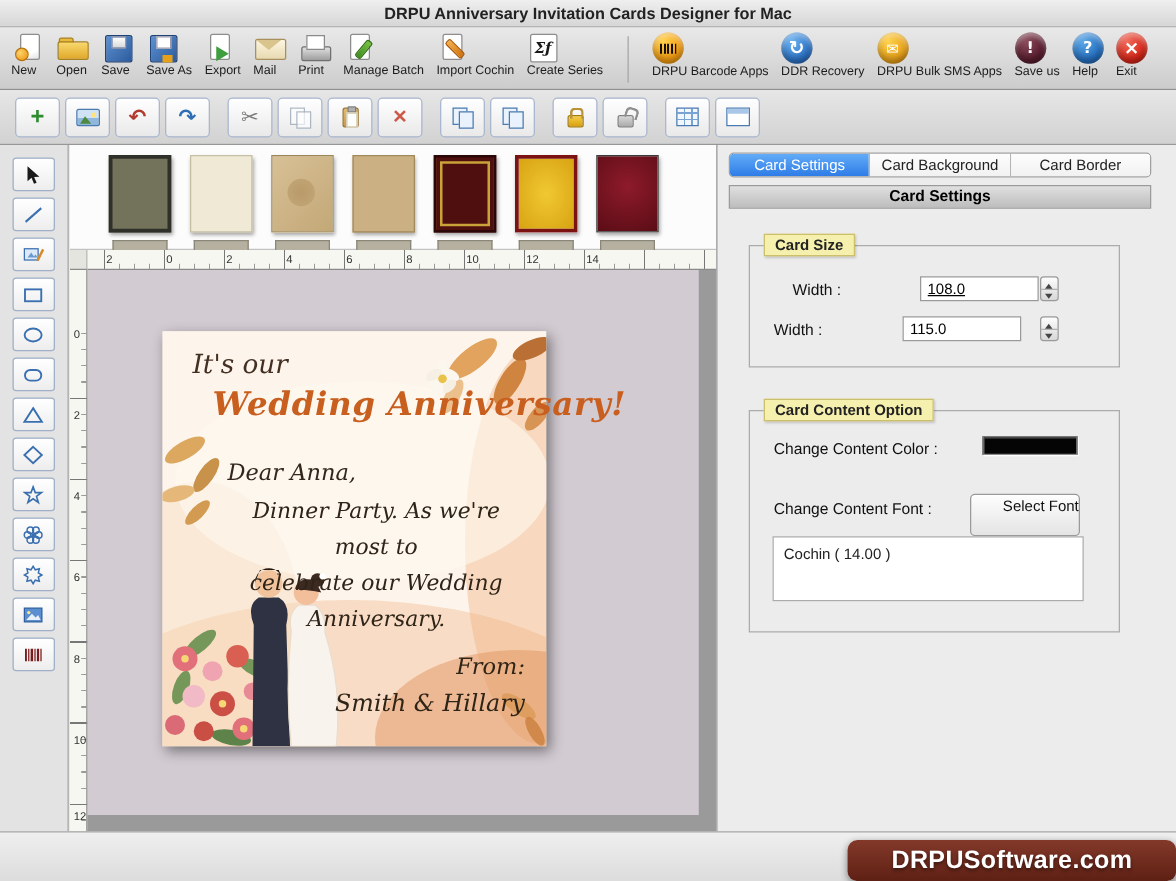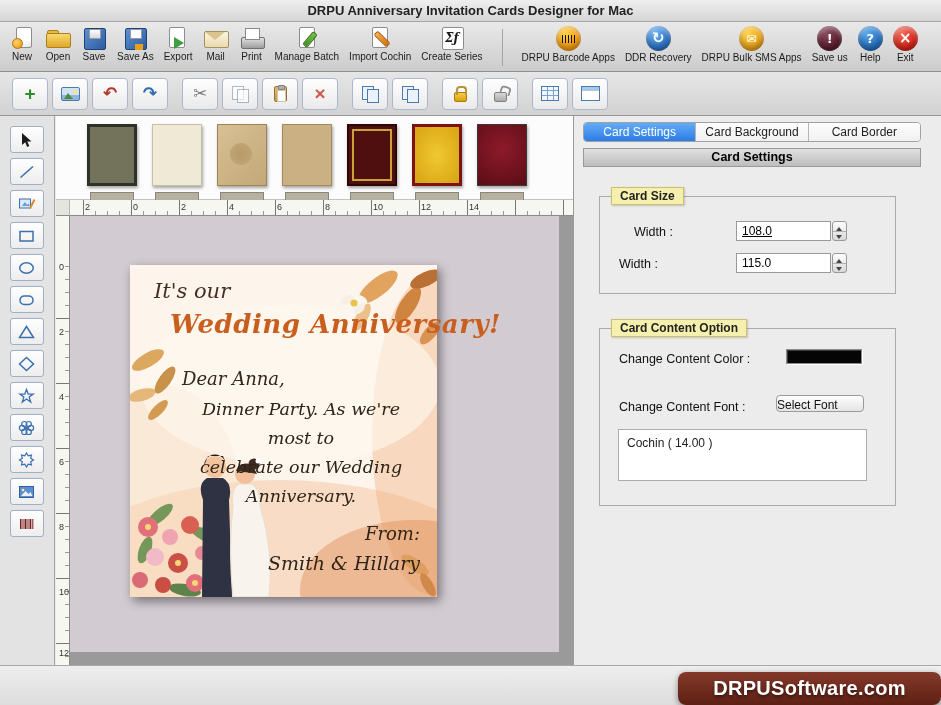--- a/index.html
+++ b/index.html
@@ -8,21 +8,21 @@
 
   
   .titlebar{position:absolute;left:0;top:0;width:941px;height:22px;
     background:linear-gradient(#efefef,#d6d6d6);border-bottom:1px solid #a6a6a6;
     text-align:center;font-size:13px;font-weight:bold;line-height:21px;color:#222}
 
   
   .mtb{position:absolute;left:0;top:22px;width:941px;height:50px;
     background:linear-gradient(#e9e9e9,#cccccc);border-bottom:1px solid #8f8f8f;
     display:flex;align-items:stretch;padding:2px 4px 0}
-  .tb-item{display:flex;flex-direction:column;align-items:center;padding:2px 5px 0;gap:1px;cursor:default}
+  .tb-item{display:flex;flex-direction:column;padding:2px 5px 0;gap:1px;cursor:default}
   .tb-label{font-size:10px;color:#1c1c1c;white-space:nowrap}
   .tb-sep{width:1px;background:#a5a5a5;margin:5px 14px}
   .mi{width:26px;height:24px;position:relative;display:block}
   .mi-new::before{content:"";position:absolute;left:7px;top:1px;width:14px;height:19px;background:linear-gradient(160deg,#fff 70%,#e2e2e2);border:1px solid #8d8d8d;border-radius:2px}
   .mi-new::after{content:"";position:absolute;left:3px;top:12px;width:9px;height:9px;background:radial-gradient(circle at 35% 35%,#ffd36b,#e8920a);border:1px solid #b8720a;border-radius:50%}
   .mi-open::before{content:"";position:absolute;left:2px;top:4px;width:10px;height:5px;background:#e8b93f;border:1px solid #a8801e;border-radius:2px 2px 0 0}
   .mi-open::after{content:"";position:absolute;left:1px;top:7px;width:23px;height:13px;background:linear-gradient(#f8d96e,#e0a82a);border:1px solid #a8801e;border-radius:2px}
   .mi-save::before,.mi-saveas::before{content:"";position:absolute;left:3px;top:2px;width:20px;height:20px;background:linear-gradient(135deg,#5d92d1,#2d5c9e);border:1px solid #1f4377;border-radius:2px}
   .mi-save::after{content:"";position:absolute;left:8px;top:3px;width:10px;height:8px;background:linear-gradient(#fff,#d8d8d8);border:1px solid #99a;border-radius:1px}
   .mi-saveas::after{content:"";position:absolute;left:8px;top:3px;width:10px;height:8px;background:#fff;border:1px solid #99a;box-shadow:3px 13px 0 -2px #e8a01a}
@@ -147,22 +147,22 @@
   .num-input{position:absolute;width:95px;height:20px;border:1px solid #999;background:#fff;
     font:12px "Liberation Sans",sans-serif;padding:0 5px;color:#000}
   .stepper{position:absolute;width:15px;height:20px;background:linear-gradient(#fdfdfd,#d8d8d8);
     border:1px solid #9a9a9a;border-radius:3px;display:flex;flex-direction:column}
   .stepper span{flex:1;position:relative}
   .st-up{border-bottom:1px solid #b0b0b0}
   .st-up::after{content:"";position:absolute;left:3px;top:2px;border:3.5px solid transparent;border-bottom:4.5px solid #444}
   .st-dn::after{content:"";position:absolute;left:3px;top:3px;border:3.5px solid transparent;border-top:4.5px solid #444}
   .swatch{position:absolute;left:212px;top:233px;width:76px;height:15px;background:#050505;
     border:1px solid #8a8a8a;box-shadow:inset 1px 1px 0 #3a3a3a,1px 1px 0 #fff}
-  .btn{position:absolute;left:202px;top:279px;width:88px;height:17px;background:linear-gradient(#fefefe,#e4e4e4);
-    border:1px solid #9a9a9a;border-radius:4px;font-size:12px;text-align:left;line-height:19px;color:#111}
+  .btn{position:absolute;left:202px;top:279px;width:88px;height:34px;background:linear-gradient(#fefefe,#e4e4e4);
+    border:1px solid #9a9a9a;border-radius:4px;font-size:12px;text-align:right;line-height:19px;color:#111}
   .listbox{position:absolute;left:44px;top:313px;width:249px;height:52px;background:#fff;
     border:1px solid #ababab;font-size:12px;color:#222;padding:6px 8px}
 
   
   .bottombar{position:absolute;left:0;top:665px;width:941px;height:40px;
     background:linear-gradient(#efefef,#dcdcdc);border-top:1px solid #a8a8a8}
   .badge{position:absolute;left:678px;top:672px;width:263px;height:33px;
     background:linear-gradient(#83392a,#5e2014);border-radius:8px;
     display:flex;align-items:center;justify-content:center;
     font-size:20px;font-weight:bold;color:#fff;letter-spacing:.3px;
@@ -535,21 +535,21 @@
 
     <div class="gbox gb1"></div>
     <div class="glabel gl1">Card Size</div>
     <div class="fld" style="left:60px;top:109px">Width :</div>
     <input class="num-input" style="left: 162px; top: 105px; text-decoration: underline;" value="108.0">
     <div class="stepper" style="left:258px;top:105px">
       <span class="st-up"></span>
       <span class="st-dn"></span>
     </div>
     <div class="fld" style="left:45px;top:141px">Width :</div>
-    <input class="num-input" style="left: 162px; top: 137px;" value="115.0">
+    <input class="num-input" style="left: 148px; top: 137px;" value="115.0">
     <div class="stepper" style="left:258px;top:137px">
       <span class="st-up"></span>
       <span class="st-dn"></span>
     </div>
 
     <div class="gbox gb2"></div>
     <div class="glabel gl2">Card Content Option</div>
     <div class="fld" style="left:45px;top:236px">Change Content Color :</div>
     <div class="swatch"></div>
     <div class="fld" style="left:45px;top:284px">Change Content Font :</div>

